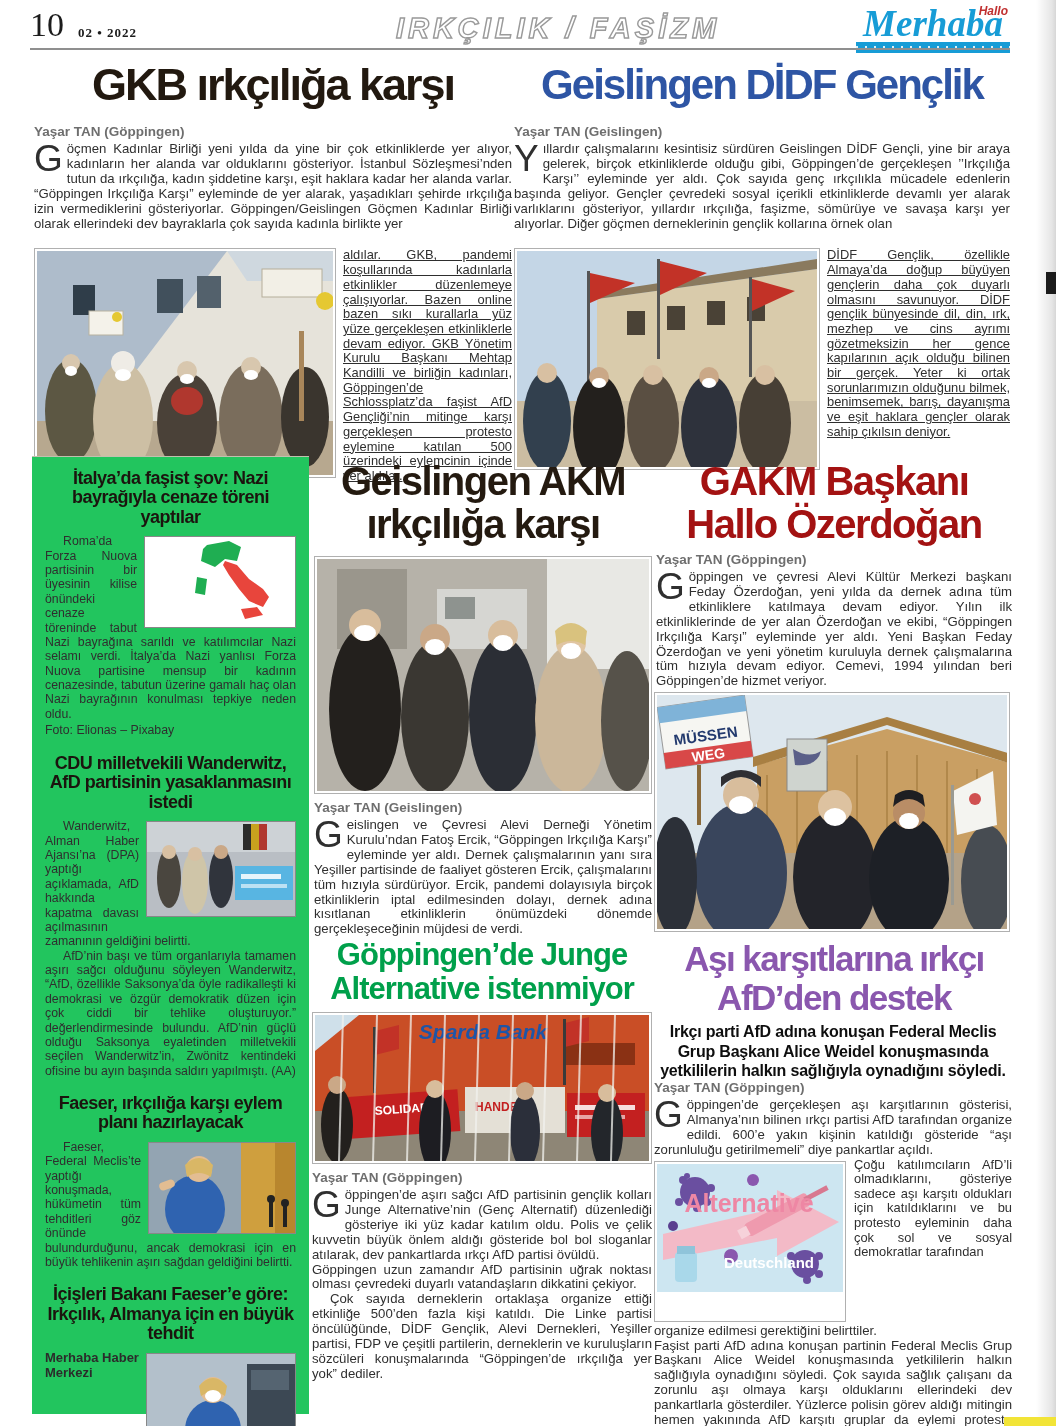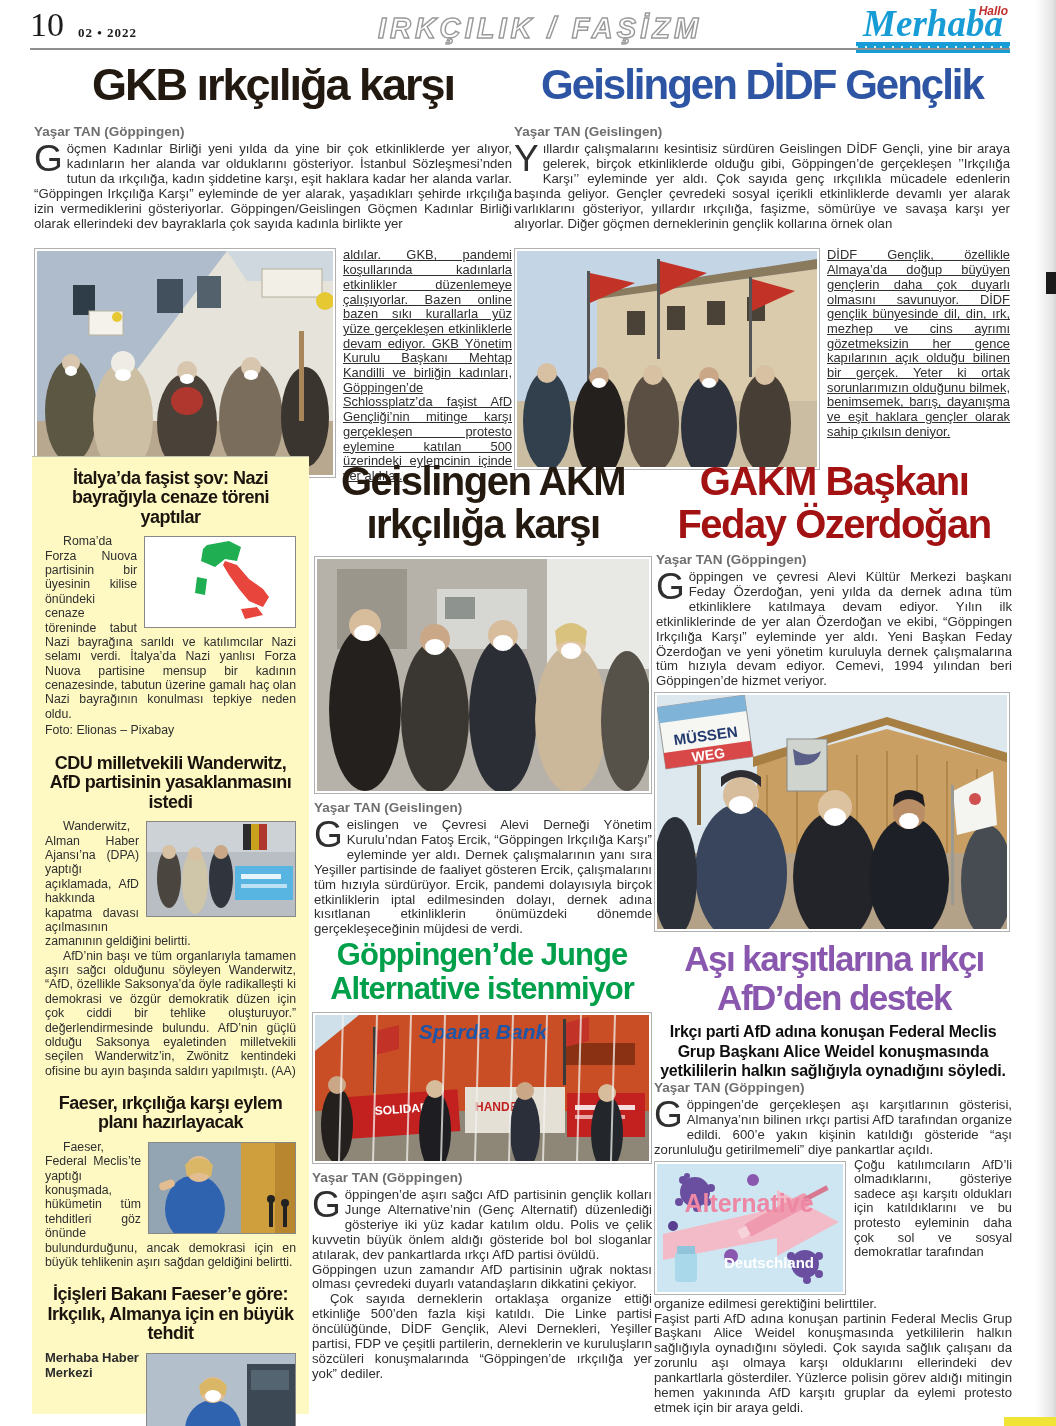--- a/index.html
+++ b/index.html
@@ -41,21 +41,21 @@
   .byline { font-size:13.5px; font-weight:bold; color:#6e6e6e; margin-bottom:3px; }
   .body-text { font-size:13.2px; line-height:1.13; text-align:justify; color:#2f2f2f; }
   .dc::first-letter { float:left; font-size:37px; line-height:29px; padding:2px 4px 0 0; color:#2f2f2f; }
   .row { display:flex; margin-top:17px;text-decoration:underline; }
   .wrapcol { flex:1; margin-left:7px; }
   .wrapcol .body-text { font-size:12.9px; line-height:1.14; }
   .frame { border:1px solid #b0b0b0; background:#fff; padding:2px; box-sizing:border-box; }
   .frame svg { display:block; }
 
   
-  .sidebar { background:#fef9c3; border-top:1px solid #c2c0ae; box-sizing:border-box;
+  .sidebar { background:#22c55e; border-top:1px solid #c2c0ae; box-sizing:border-box;
     padding:8px 13px 6px 13px; }
   .s-art { margin-bottom:12px; overflow:hidden; }
   .s-head { font-size:18px; font-weight:bold; letter-spacing:-0.5px; line-height:1.08;
     text-align:center; color:#1b140e; margin:4px 2px 7px 2px; }
   .s-body { font-size:12.3px; line-height:1.17; text-align:justify; color:#2f2f2f; }
   .ind { text-indent:18px; }
   .s-img { float:right; margin:2px 0 4px 7px; background:#fff; border:1px solid #888;
     box-sizing:border-box; }
   .s-credit { font-size:12.3px; line-height:1.2; color:#2f2f2f; margin-top:2px; }
   .s-source { font-size:13px; font-weight:bold; color:#2b2b2b; line-height:1.15; }
@@ -73,21 +73,21 @@
 </head>
 <body>
 
 <div class="page">
 
   <div class="abs" style="left:30px; top:8px;">
     <span class="pgnum">10</span>
   </div>
   <div class="abs pgdate" style="left:78px; top:25px;">02 • 2022</div>
 
-  <div class="abs section-banner" style="left:320px; top:12px; width:440px;">IRKÇILIK / FAŞİZM</div>
+  <div class="abs section-banner" style="left:338px; top:12px; width:440px;">IRKÇILIK / FAŞİZM</div>
 
   <div class="abs" style="left:856px; top:6px; width:154px;">
     <span class="brand-tag">Hallo</span>
     <div class="brand">Merhaba</div>
     <div class="brand-bar"></div>
   </div>
 
   <div class="abs hrule" style="left:30px; top:48px; width:980px;"></div>
 
   <div class="abs headline h-gkb" style="left:34px; top:62px; width:478px;">GKB ırkçılığa karşı</div>
@@ -340,21 +340,21 @@
 
   <div class="abs" style="left:312px; top:1170px; width:340px;">
     <div class="byline">Yaşar TAN (Göppingen)</div>
     <p class="body-text dc">Göppingen’de aşırı sağcı AfD partisinin gençlik kolları Junge Alternative’nin (Genç Alternatif) düzenlediği gösteriye iki yüz kadar katılım oldu. Polis ve çelik kuvvetin büyük önlem aldığı gösteride bol bol sloganlar atılarak, dev pankartlarda ırkçı AfD partisi övüldü.</p>
     <p class="body-text">Göppingen uzun zamandır AfD partisinin uğrak noktası olması çevredeki duyarlı vatandaşların dikkatini çekiyor.</p>
     <p class="body-text ind">Çok sayıda derneklerin ortaklaşa organize ettiği etkinliğe 500’den fazla kişi katıldı. Die Linke partisi öncülüğünde, DİDF Gençlik, Alevi Dernekleri, Yeşiller partisi, FDP ve çeşitli partilerin, derneklerin ve kuruluşların sözcüleri konuşmalarında “Göppingen’de ırkçılığa yer yok” dediler.</p>
   </div>
 
   <div class="abs headline h-gakm" style="left:654px; top:460px; width:360px;">
     <div>GAKM Başkanı</div>
-    <div>Feday Özerdoğan</div>
+    <div>Hallo Özerdoğan</div>
   </div>
 
   <div class="abs" style="left:656px; top:552px; width:356px;">
     <div class="byline">Yaşar TAN (Göppingen)</div>
     <p class="body-text dc">Göppingen ve çevresi Alevi Kültür Merkezi başkanı Feday Özerdoğan, yeni yılda da dernek adına tüm etkinliklere katılmaya devam ediyor. Yılın ilk etkinliklerinde de yer alan Özerdoğan ve ekibi, “Göppingen Irkçılığa Karşı” eyleminde yer aldı. Yeni Başkan Feday Özerdoğan ve yeni yönetim kuruluyla dernek çalışmalarına tüm hızıyla devam ediyor. Cemevi, 1994 yılından beri Göppingen’de hizmet veriyor.</p>
   </div>
 
   <div class="abs frame" style="left:654px; top:692px; width:356px; height:240px;">
     <svg width="350" height="234" viewBox="0 0 350 234" preserveAspectRatio="none">
       <rect width="350" height="234" fill="#dde7ee"></rect>
@@ -401,21 +401,21 @@
   </div>
 
   <div class="abs subhead" style="left:650px; top:1022px; width:366px;">Irkçı parti AfD adına konuşan Federal Meclis Grup Başkanı Alice Weidel konuşmasında yetkililerin halkın sağlığıyla oynadığını söyledi.</div>
 
   <div class="abs headline h-asi" style="left:652px; top:940px; width:364px;">Aşı karşıtlarına ırkçı AfD’den destek</div>
 
   <div class="abs" style="left:654px; top:1080px; width:358px;">
     <div class="byline">Yaşar TAN (Göppingen)</div>
     <p class="body-text dc">Göppingen’de gerçekleşen aşı karşıtlarının gösterisi, Almanya’nın bilinen ırkçı partisi AfD tarafından organize edildi. 600’e yakın kişinin katıldığı gösteride “aşı zorunluluğu getirilmemeli” diye pankartlar açıldı.</p>
     <div style="overflow:hidden;">
-      <div class="altg frame" style="width:192px; height:134px;">
+      <div class="altg frame" style="width:192px; height:161px;">
         <svg width="186" height="128" viewBox="0 0 186 128" preserveAspectRatio="none">
           <rect width="186" height="128" fill="#cde6f1"></rect>
           <polygon points="6,70 120,44 120,26 182,58 120,92 120,74 6,96" fill="#f3bac7"></polygon>
           <g transform="rotate(-28 120 52)">
             <rect x="86" y="44" width="70" height="14" rx="4" fill="#ef9aae"></rect>
             <rect x="152" y="48" width="26" height="5" fill="#d87890"></rect>
             <rect x="78" y="46" width="10" height="10" fill="#f6d2da"></rect>
           </g>
           <rect x="18" y="88" width="22" height="30" rx="4" fill="#a9d8ea"></rect>
           <rect x="20" y="82" width="18" height="8" fill="#8fc4da"></rect>

